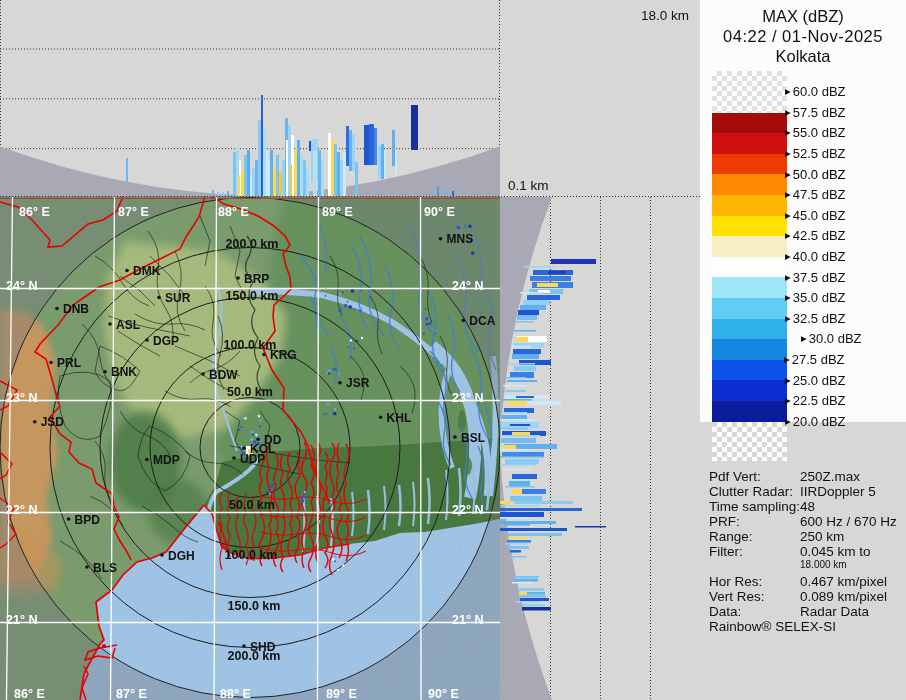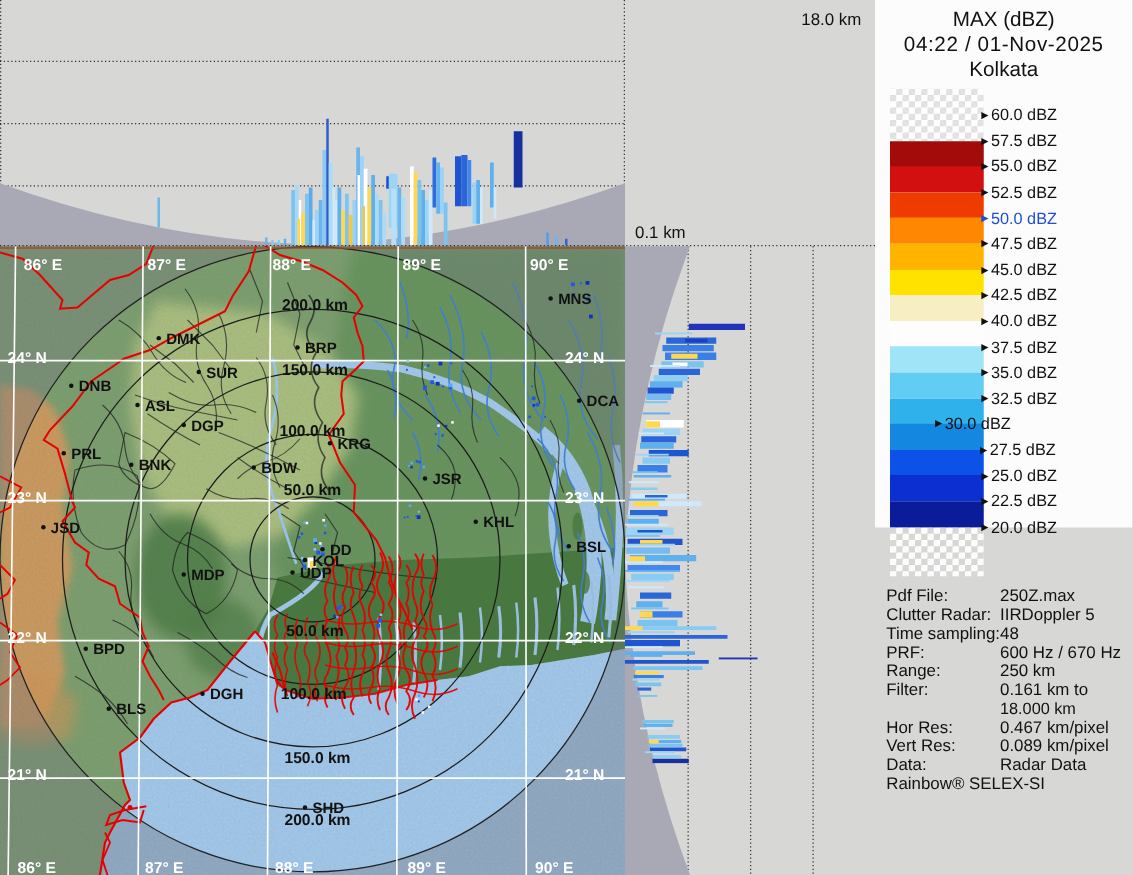--- a/index.html
+++ b/index.html
@@ -500,44 +500,44 @@
 <div style="position:absolute;left:711.5px;top:318.5px;width:75px;height:21.1px;background:#2fb2ec"></div>
 <div style="position:absolute;left:711.5px;top:339.1px;width:75px;height:21.1px;background:#1488e0"></div>
 <div style="position:absolute;left:711.5px;top:359.7px;width:75px;height:21.1px;background:#0c52e8"></div>
 <div style="position:absolute;left:711.5px;top:380.3px;width:75px;height:21.1px;background:#0b2fd0"></div>
 <div style="position:absolute;left:711.5px;top:400.9px;width:75px;height:21.1px;background:#0a1c9a"></div>
 <div style="position:absolute;left:711.5px;top:422px;width:75px;height:39px;background-image:linear-gradient(45deg,#fff 25%,transparent 25%,transparent 75%,#fff 75%),linear-gradient(45deg,#fff 25%,transparent 25%,transparent 75%,#fff 75%);background-size:10px 10px;background-position:0 0,5px 5px;"></div>
 <div style="position:absolute;left:785px;top:84.1px;font-size:13px;color:#111;white-space:nowrap"><span style="font-size:7.5px;vertical-align:2px;letter-spacing:2px">▶</span>60.0 dBZ</div>
 <div style="position:absolute;left:785px;top:104.7px;font-size:13px;color:#111;white-space:nowrap"><span style="font-size:7.5px;vertical-align:2px;letter-spacing:2px">▶</span>57.5 dBZ</div>
 <div style="position:absolute;left:785px;top:125.3px;font-size:13px;color:#111;white-space:nowrap"><span style="font-size:7.5px;vertical-align:2px;letter-spacing:2px">▶</span>55.0 dBZ</div>
 <div style="position:absolute;left:785px;top:145.9px;font-size:13px;color:#111;white-space:nowrap"><span style="font-size:7.5px;vertical-align:2px;letter-spacing:2px">▶</span>52.5 dBZ</div>
-<div style="position:absolute;left:785px;top:166.5px;font-size:13px;color:#1d4ed8;white-space:nowrap"><span style="font-size:7.5px;vertical-align:2px;letter-spacing:2px">▶</span>50.0 dBZ</div>
+<div style="position:absolute;left:785px;top:166.5px;font-size:13px;color:#000000;white-space:nowrap"><span style="font-size:7.5px;vertical-align:2px;letter-spacing:2px">▶</span>50.0 dBZ</div>
 <div style="position:absolute;left:785px;top:187.1px;font-size:13px;color:#111;white-space:nowrap"><span style="font-size:7.5px;vertical-align:2px;letter-spacing:2px">▶</span>47.5 dBZ</div>
 <div style="position:absolute;left:785px;top:207.7px;font-size:13px;color:#111;white-space:nowrap"><span style="font-size:7.5px;vertical-align:2px;letter-spacing:2px">▶</span>45.0 dBZ</div>
 <div style="position:absolute;left:785px;top:228.3px;font-size:13px;color:#111;white-space:nowrap"><span style="font-size:7.5px;vertical-align:2px;letter-spacing:2px">▶</span>42.5 dBZ</div>
 <div style="position:absolute;left:785px;top:248.9px;font-size:13px;color:#111;white-space:nowrap"><span style="font-size:7.5px;vertical-align:2px;letter-spacing:2px">▶</span>40.0 dBZ</div>
 <div style="position:absolute;left:785px;top:269.5px;font-size:13px;color:#111;white-space:nowrap"><span style="font-size:7.5px;vertical-align:2px;letter-spacing:2px">▶</span>37.5 dBZ</div>
 <div style="position:absolute;left:785px;top:290.1px;font-size:13px;color:#111;white-space:nowrap"><span style="font-size:7.5px;vertical-align:2px;letter-spacing:2px">▶</span>35.0 dBZ</div>
 <div style="position:absolute;left:785px;top:310.7px;font-size:13px;color:#111;white-space:nowrap"><span style="font-size:7.5px;vertical-align:2px;letter-spacing:2px">▶</span>32.5 dBZ</div>
-<div style="position:absolute;left:748px;top:331.3px;font-size:13px;color:#111;white-space:nowrap"><span style="font-size:7.5px;vertical-align:2px;letter-spacing:2px">▶</span>30.0 dBZ</div>
+<div style="position:absolute;left:801px;top:331.3px;font-size:13px;color:#111;white-space:nowrap"><span style="font-size:7.5px;vertical-align:2px;letter-spacing:2px">▶</span>30.0 dBZ</div>
 <div style="position:absolute;left:784px;top:351.9px;font-size:13px;color:#111;white-space:nowrap"><span style="font-size:7.5px;vertical-align:2px;letter-spacing:2px">▶</span>27.5 dBZ</div>
 <div style="position:absolute;left:785px;top:372.5px;font-size:13px;color:#111;white-space:nowrap"><span style="font-size:7.5px;vertical-align:2px;letter-spacing:2px">▶</span>25.0 dBZ</div>
 <div style="position:absolute;left:785px;top:393.1px;font-size:13px;color:#111;white-space:nowrap"><span style="font-size:7.5px;vertical-align:2px;letter-spacing:2px">▶</span>22.5 dBZ</div>
 <div style="position:absolute;left:785px;top:413.7px;font-size:13px;color:#111;white-space:nowrap"><span style="font-size:7.5px;vertical-align:2px;letter-spacing:2px">▶</span>20.0 dBZ</div>
-<div style="position:absolute;left:709px;top:468.5px;font-size:13.5px;color:#111;white-space:nowrap">Pdf File:</div>
+<div style="position:absolute;left:709px;top:468.5px;font-size:13.5px;color:#111;white-space:nowrap">Pdf Vert:</div>
 <div style="position:absolute;left:800px;top:468.5px;font-size:13.5px;color:#111;white-space:nowrap">250Z.max</div>
 <div style="position:absolute;left:709px;top:483.5px;font-size:13.5px;color:#111;white-space:nowrap">Clutter Radar:</div>
 <div style="position:absolute;left:800px;top:483.5px;font-size:13.5px;color:#111;white-space:nowrap">IIRDoppler 5</div>
 <div style="position:absolute;left:709px;top:498.5px;font-size:13.5px;color:#111;white-space:nowrap">Time sampling:48</div>
 <div style="position:absolute;left:709px;top:513.5px;font-size:13.5px;color:#111;white-space:nowrap">PRF:</div>
 <div style="position:absolute;left:800px;top:513.5px;font-size:13.5px;color:#111;white-space:nowrap">600 Hz / 670 Hz</div>
 <div style="position:absolute;left:709px;top:528.5px;font-size:13.5px;color:#111;white-space:nowrap">Range:</div>
 <div style="position:absolute;left:800px;top:528.5px;font-size:13.5px;color:#111;white-space:nowrap">250 km</div>
 <div style="position:absolute;left:709px;top:543.5px;font-size:13.5px;color:#111;white-space:nowrap">Filter:</div>
-<div style="position:absolute;left:800px;top:543.5px;font-size:13.5px;color:#111;white-space:nowrap">0.161 km to</div>
-<div style="position:absolute;left:800px;top:558.5px;font-size:13px;color:#111;white-space:nowrap">18.000 km</div>
+<div style="position:absolute;left:800px;top:543.5px;font-size:13.5px;color:#111;white-space:nowrap">0.045 km to</div>
+<div style="position:absolute;left:800px;top:558.5px;font-size:10px;color:#111;white-space:nowrap">18.000 km</div>
 <div style="position:absolute;left:709px;top:573.5px;font-size:13.5px;color:#111;white-space:nowrap">Hor Res:</div>
 <div style="position:absolute;left:800px;top:573.5px;font-size:13.5px;color:#111;white-space:nowrap">0.467 km/pixel</div>
 <div style="position:absolute;left:709px;top:588.5px;font-size:13.5px;color:#111;white-space:nowrap">Vert Res:</div>
 <div style="position:absolute;left:800px;top:588.5px;font-size:13.5px;color:#111;white-space:nowrap">0.089 km/pixel</div>
 <div style="position:absolute;left:709px;top:603.5px;font-size:13.5px;color:#111;white-space:nowrap">Data:</div>
 <div style="position:absolute;left:800px;top:603.5px;font-size:13.5px;color:#111;white-space:nowrap">Radar Data</div>
 <div style="position:absolute;left:709px;top:618.5px;font-size:13.5px;color:#111;white-space:nowrap">Rainbow® SELEX-SI</div>
 
 </body></html>

